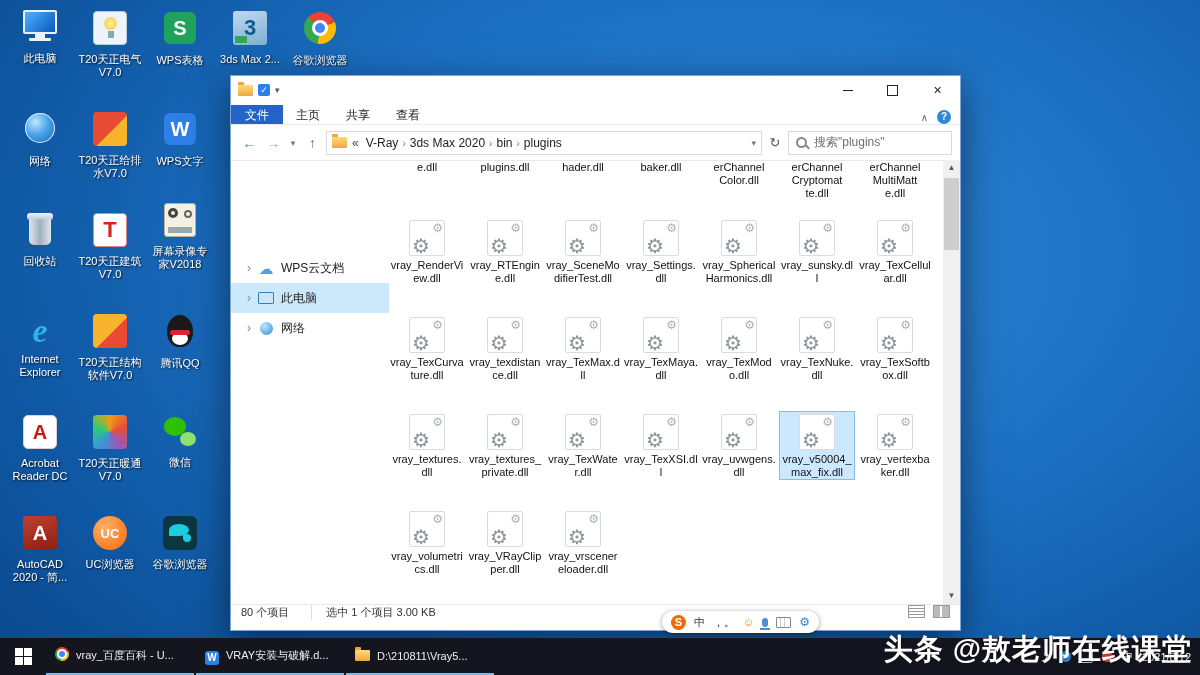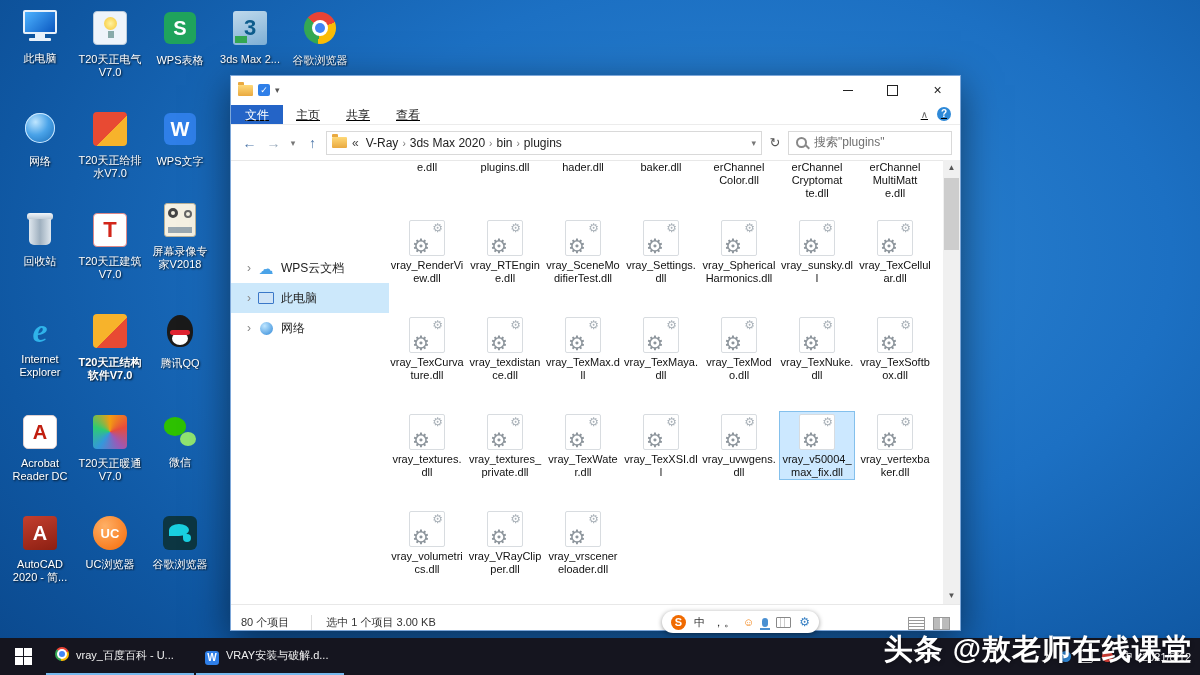--- a/index.html
+++ b/index.html
@@ -15,21 +15,21 @@
   .titlebar{height:28px;display:flex;align-items:center;padding-left:7px;font-size:11px;color:#111;gap:6px;}
   .qat{display:flex;align-items:center;gap:5px;}
   .qcheck{display:inline-block;width:12px;height:12px;background:#2f7fe8;color:#fff;font-size:9px;line-height:12px;text-align:center;border-radius:2px;}
   .qcaret{color:#555;font-size:9px;}
   .tb-path{margin-left:4px;white-space:nowrap;overflow:hidden;}
   .caption-btns{margin-left:auto;display:flex;height:28px;}
   .cb{width:45px;height:28px;display:flex;align-items:center;justify-content:center;color:#222;font-size:14px;}
   .cb .minline{width:10px;height:1px;background:#222;}
   .cb .maxbox{width:9px;height:9px;border:1px solid #222;}
   
-  .tabs{height:20px;display:flex;align-items:center;font-size:12px;border-bottom:1px solid #ececec;text-decoration:underline;}
+  .tabs{height:20px;display:flex;align-items:flex-end;font-size:12px;border-bottom:1px solid #ececec;}
   .tab-file{background:#2464c7;color:#fff;padding:2px 14px 0;}
   .tab{padding:2px 13px 0;color:#222;}
   .tabs-right{margin-left:auto;display:flex;align-items:center;gap:9px;padding-right:9px;}
   .collapse{color:#666;font-size:10px;}
   .help{width:14px;height:14px;border-radius:50%;background:#2e89d8;color:#fff;font-size:10px;font-weight:bold;text-align:center;line-height:14px;}
   
   .addr{height:35px;display:flex;align-items:center;padding:0 8px;gap:3px;border-bottom:1px solid #e8e8e8;}
   .nav{width:21px;text-align:center;color:#4b75a8;font-size:14px;}
   .nav.small{font-size:9px;color:#777;width:12px;}
   .addrbox{flex:0 0 436px;height:24px;border:1px solid #d9d9d9;display:flex;align-items:center;gap:5px;padding:0 5px;font-size:12px;color:#222;box-sizing:border-box;}
@@ -53,21 +53,21 @@
   .fcell{position:absolute;width:74px;text-align:center;}
   .fcell.fsel{background:#cce8ff;outline:1px solid #84c0ec;}
   .ficon{width:36px;height:36px;margin:2px auto 0;background:#fff;border:1px solid #d8dce0;border-radius:2px;position:relative;box-sizing:border-box;}
   .g1{position:absolute;left:2px;bottom:-1px;font-size:20px;color:#8d959c;line-height:1;}
   .g2{position:absolute;right:1px;top:1px;font-size:12px;color:#aab2b9;line-height:1;}
   .flabel{margin-top:3px;font-size:11px;line-height:13px;word-break:break-all;color:#111;}
   .scroll{position:absolute;right:0;top:0;bottom:0;width:17px;background:#f0f0f0;font-size:8px;color:#555;text-align:center;}
   .sarrow{height:16px;line-height:16px;}
   .sarrow.dn{position:absolute;bottom:0;left:0;right:0;}
   .sthumb{position:absolute;left:1px;right:1px;top:18px;height:72px;background:#cdcdcd;}
-  .status{position:absolute;left:0;right:0;bottom:0;height:26px;border-top:1px solid #e8e8e8;display:flex;align-items:flex-end;font-size:11px;color:#333;padding:0 10px;box-sizing:border-box;background:#fff;margin-top:47px;}
+  .status{position:absolute;left:0;right:0;bottom:0;height:26px;border-top:1px solid #e8e8e8;display:flex;align-items:flex-start;font-size:11px;color:#333;padding:0 10px;box-sizing:border-box;background:#fff;margin-top:47px;}
   .st-sel{margin-left:22px;padding-left:14px;border-left:1px solid #ddd;}
   .st-views{margin-left:auto;display:flex;gap:8px;}
   .v-list{width:15px;height:11px;border:1px solid #999;background:repeating-linear-gradient(#fff 0 2px,#999 2px 3px);}
   .v-thumb{width:15px;height:11px;border:1px solid #999;background:linear-gradient(90deg,#bbb 0 6px,#fff 6px 8px,#bbb 8px 14px);}
   
   .tooltip{position:absolute;left:846px;top:522px;z-index:60;background:#fff;border:1px solid #9a9a9a;padding:3px 9px;font-size:11px;line-height:16px;white-space:nowrap;box-shadow:2px 2px 5px rgba(0,0,0,.25);color:#222;}
   
   .ime{position:absolute;left:662px;top:611px;z-index:65;height:22px;background:#fff;border-radius:11px;box-shadow:0 1px 5px rgba(0,0,0,.4);display:flex;align-items:center;padding:0 9px;gap:8px;font-size:11px;color:#333;}
   .ime-logo{width:15px;height:15px;border-radius:50%;background:#f06a00;color:#fff;font-weight:bold;font-size:11px;text-align:center;line-height:15px;}
   .mic{width:6px;height:9px;background:#4a90d2;border-radius:3px;position:relative;}
@@ -164,21 +164,21 @@
         <div class="dlabel">T20天正给排 水V7.0</div>
       </div>
       <div class="dicon" style="left: 78px; top: 210px;">
         <div class="dart">
           <div style="width:34px;height:34px;margin:3px auto 0;border-radius:4px;background:#fff;border:1px solid #d88;box-sizing:border-box;display:flex;align-items:center;justify-content:center">
             <span style="color:#d2261a;font-weight:700;font-size:22px">T</span>
           </div>
         </div>
         <div class="dlabel">T20天正建筑 V7.0</div>
       </div>
-      <div class="dicon" style="left: 78px; top: 311px; font-weight: bold;">
+      <div class="dicon" style="left: 78px; top: 311px;">
         <div class="dart">
           <div style="width:34px;height:34px;margin:3px auto 0;border-radius:4px;background:linear-gradient(135deg,#f7b32b 55%,#e84a33 55%)"></div>
         </div>
         <div class="dlabel">T20天正结构 软件V7.0</div>
       </div>
       <div class="dicon" style="left: 78px; top: 412px;">
         <div class="dart">
           <div style="width:34px;height:34px;margin:3px auto 0;border-radius:4px;background:conic-gradient(#f39c12,#e74c3c,#9b59b6,#3498db,#2ecc71,#f39c12)"></div>
         </div>
         <div class="dlabel">T20天正暖通 V7.0</div>
@@ -572,20 +572,24 @@
     </div>
     <div id="task-buttons" style="display:flex;align-items:stretch;">
         <div class="tbtn">
           <span><span class="mchrome"></span></span>
           <span class="t-label">vray_百度百科 - U...</span>
         </div>
         <div class="tbtn">
           <span><span class="mwps">W</span></span>
           <span class="t-label">VRAY安装与破解.d...</span>
         </div>
+        <div class="tbtn">
+          <span><span class="mfold"></span></span>
+          <span class="t-label">D:\210811\Vray5...</span>
+        </div>
       </div>
     <div class="tray">
       <span class="collapse" style="color:#fff;">∧</span>
       <span class="tico b1"></span>
       <span class="tico b2"></span>
       <span class="tico b3"></span>
       <span>中</span>
       <span class="tdate">2021/8/12</span>
     </div>
   </div>

